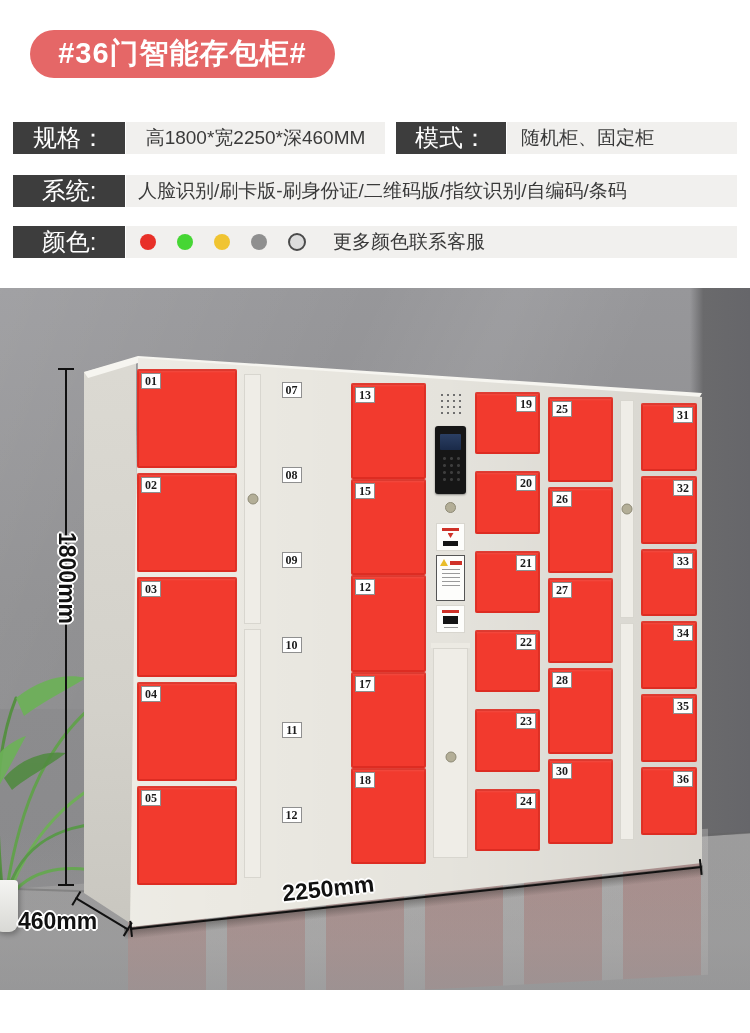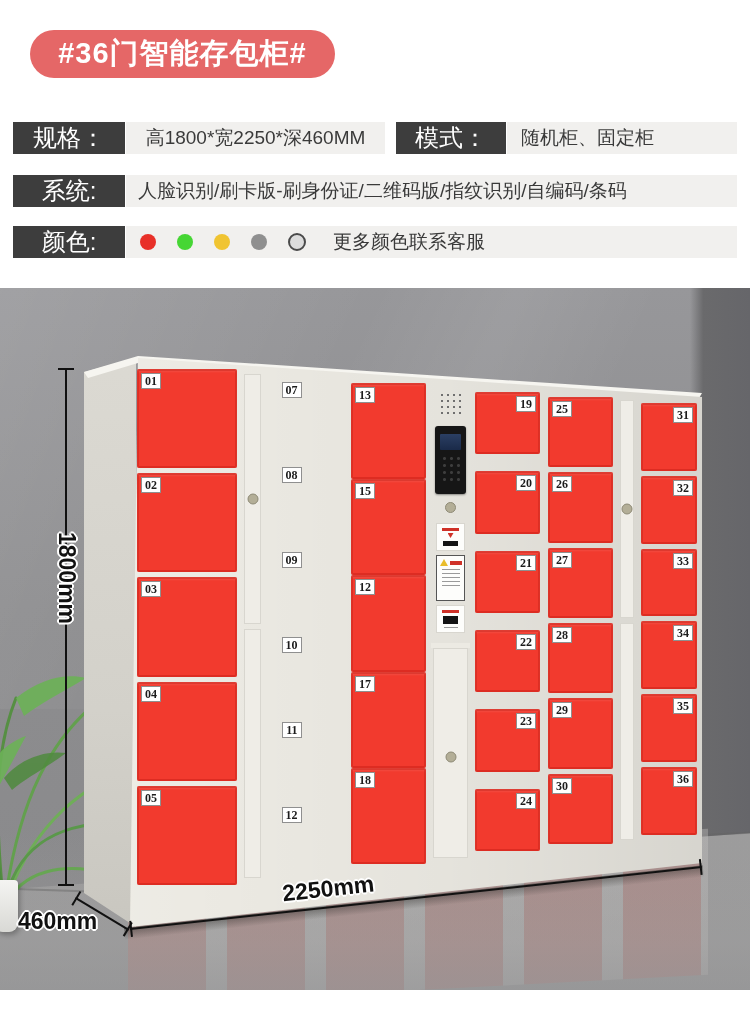--- a/index.html
+++ b/index.html
@@ -309,23 +309,20 @@
         <div class="door tag-left">
           <span class="tag">26</span>
         </div>
         <div class="door tag-left">
           <span class="tag">27</span>
         </div>
         <div class="door tag-left">
           <span class="tag">28</span>
         </div>
         <div class="door tag-left">
-          <span class="tag">29</span>
-        </div>
-        <div class="door tag-left">
           <span class="tag">30</span>
         </div>
       </div>
     <div class="lk-col" style="left:618px;top:104px;width:18px;height:479px;gap:5px;padding-top:8px;padding-bottom:31px;box-sizing:border-box;">
         <div class="strip-door">
           <span class="lock"></span>
         </div>
         <div class="strip-door"></div>
       </div>
     <div class="lk-col" style="left:638px;top:107px;width:62px;height:471px;gap:5px;padding-top:8px;padding-bottom:31px;box-sizing:border-box;">

